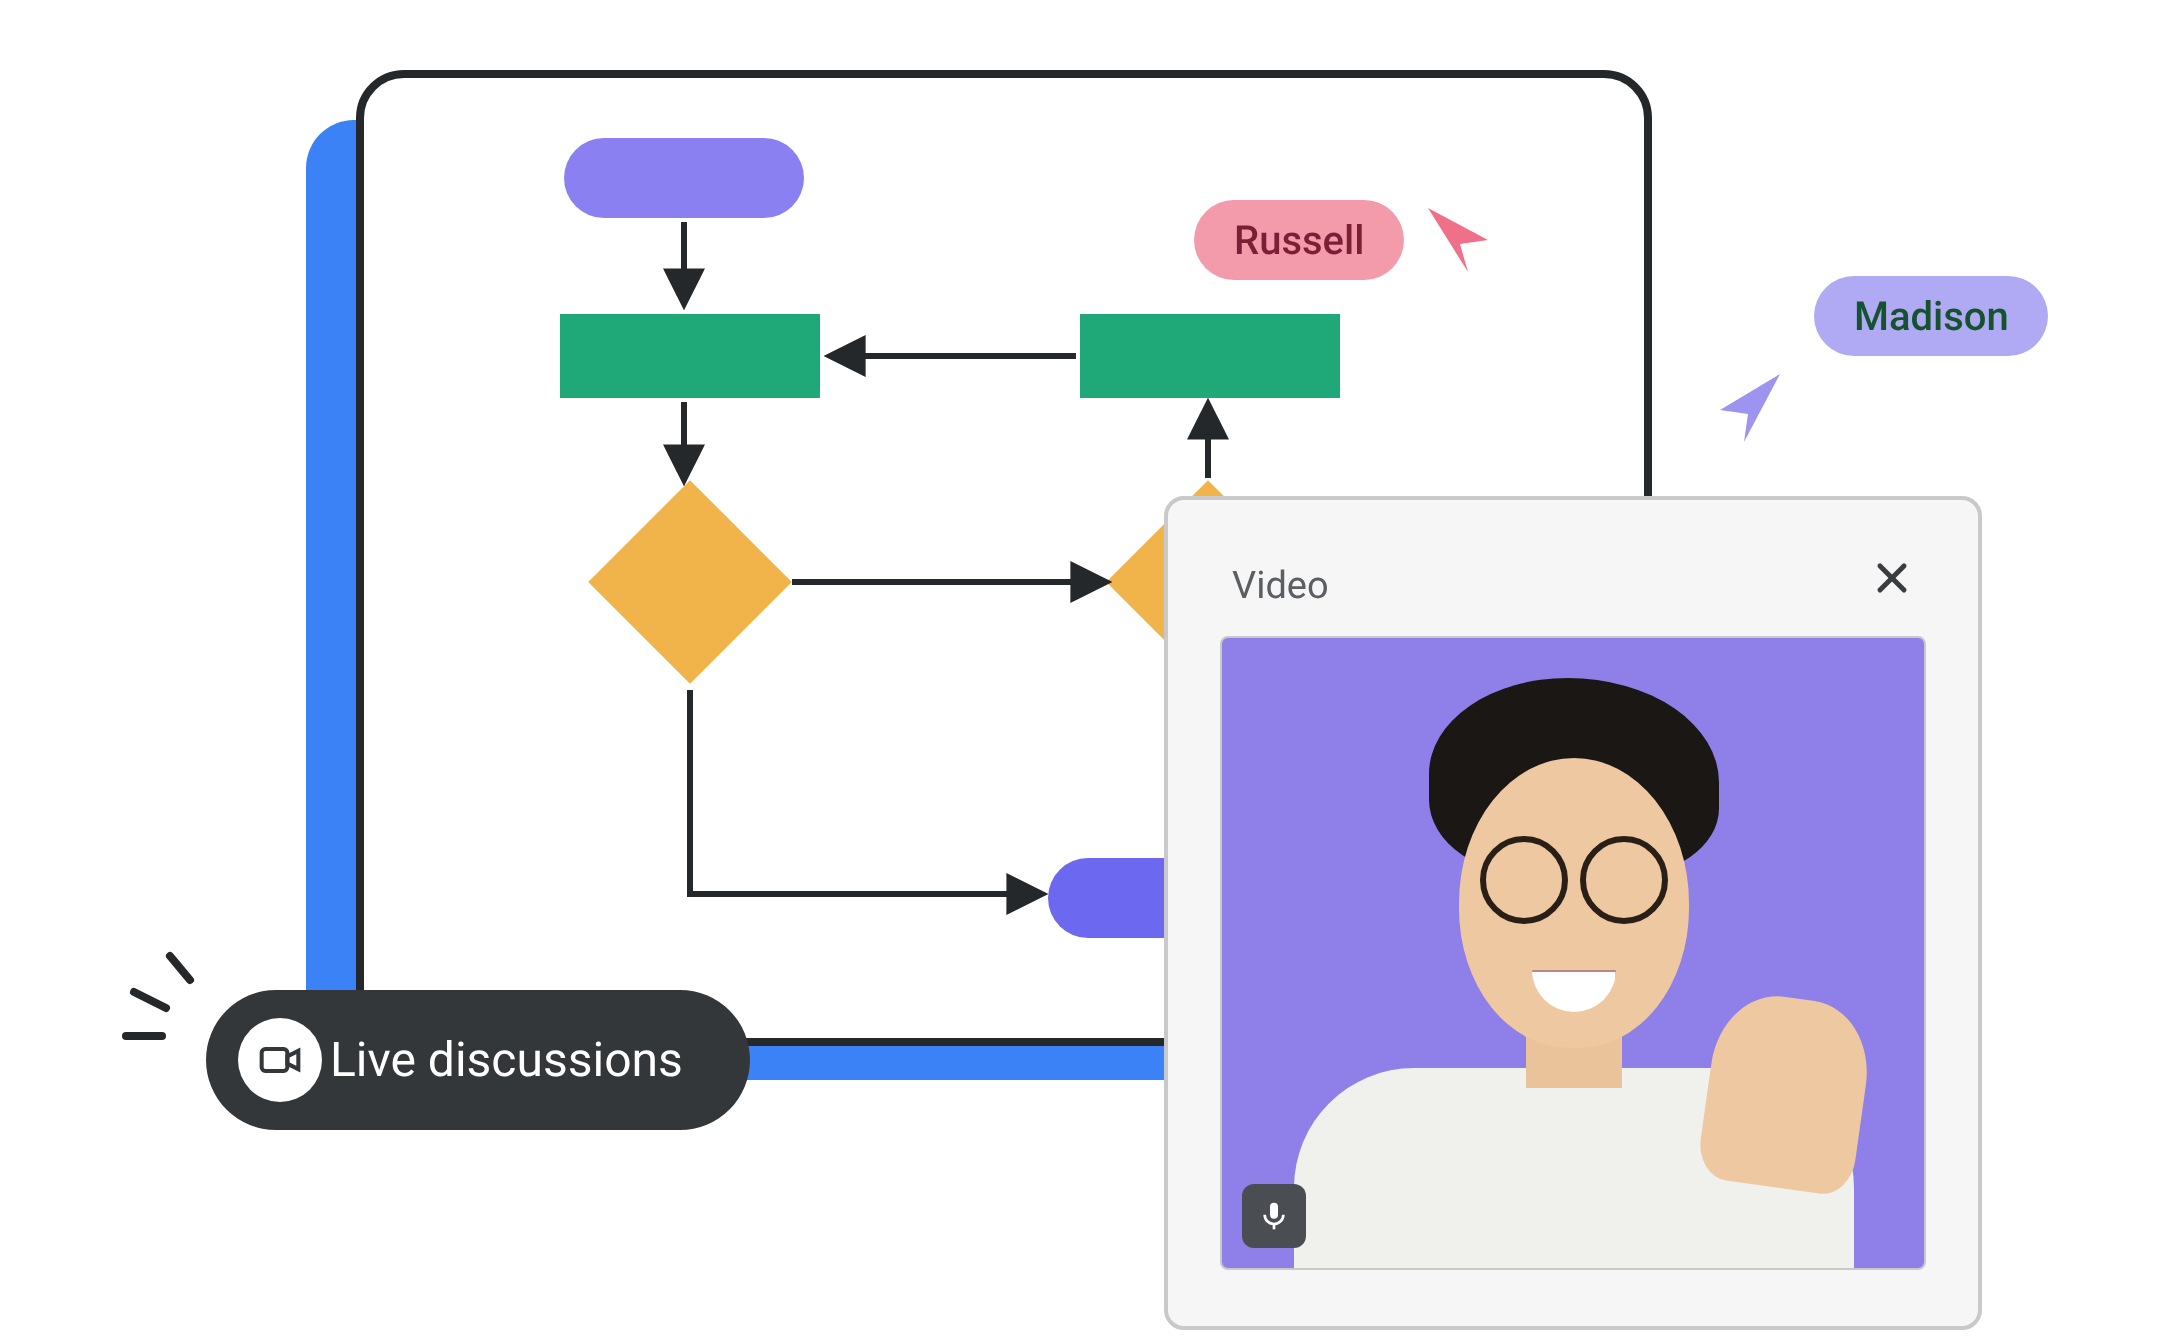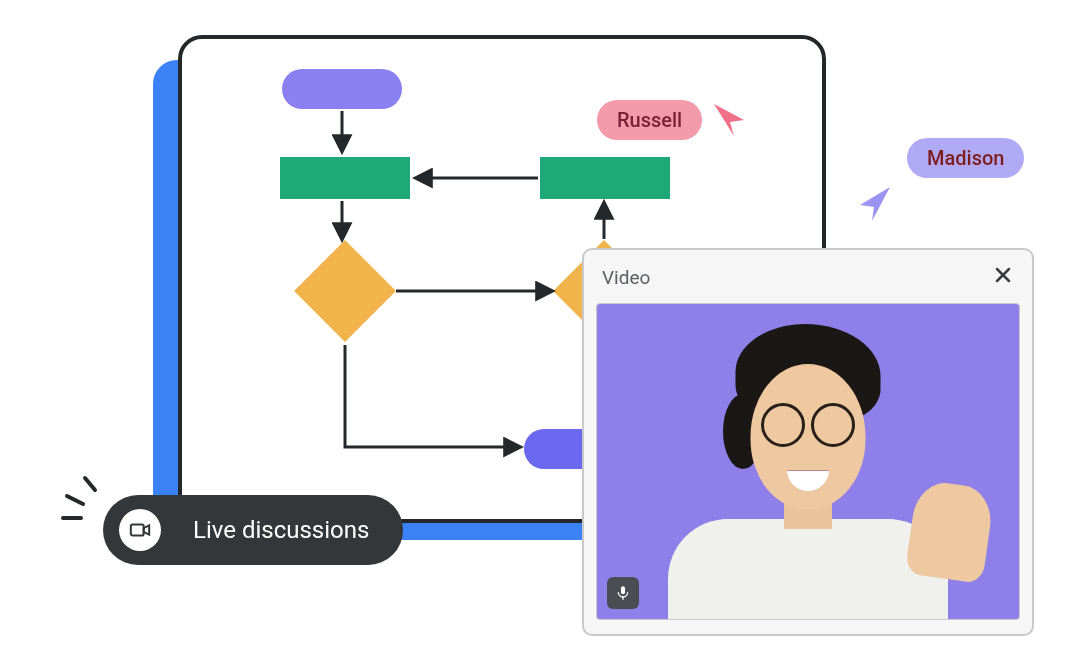--- a/index.html
+++ b/index.html
@@ -58,35 +58,35 @@
     border-radius: 999px;
     font-size: 20px;
     font-weight: 500;
   }
   .cursor-russell {
     background: #f39aab;
     color: #7a1f36;
   }
   .cursor-madison {
     background: #b0a9f4;
-    color: #7f1d1d;
+    color: #14532d;
     text-align: right;
   }
   
   .live-pill {
     position: absolute;
     left: 103px;
     top: 495px;
     background: #33373a;
     color: #fff;
     border-radius: 999px;
     padding: 14px 34px 14px 16px;
     display: flex;
     align-items: center;
-    gap: 32px;
+    gap: 4px;
     font-size: 24px;
     font-weight: 400;
   }
   .live-icon-circle {
     width: 42px;
     height: 42px;
     background: #fff;
     border-radius: 50%;
     display: flex;
     align-items: center;
@@ -96,26 +96,26 @@
   .spark-lines {
     position: absolute;
     left: 55px;
     top: 472px;
   }
   
   .video-panel {
     position: absolute;
     left: 582px;
     top: 248px;
-    width: 452px;
+    width: 409px;
     box-sizing: border-box;
     background: #f6f6f6;
     border: 2px solid #c9c9c9;
     border-radius: 10px;
-    padding: 0;
+    padding: 14px;
   }
   .video-header {
     display: flex;
     align-items: center;
     justify-content: space-between;
     padding: 12px 16px 10px 18px;
   }
   .video-title {
     font-size: 19px;
     color: #5b5e63;

